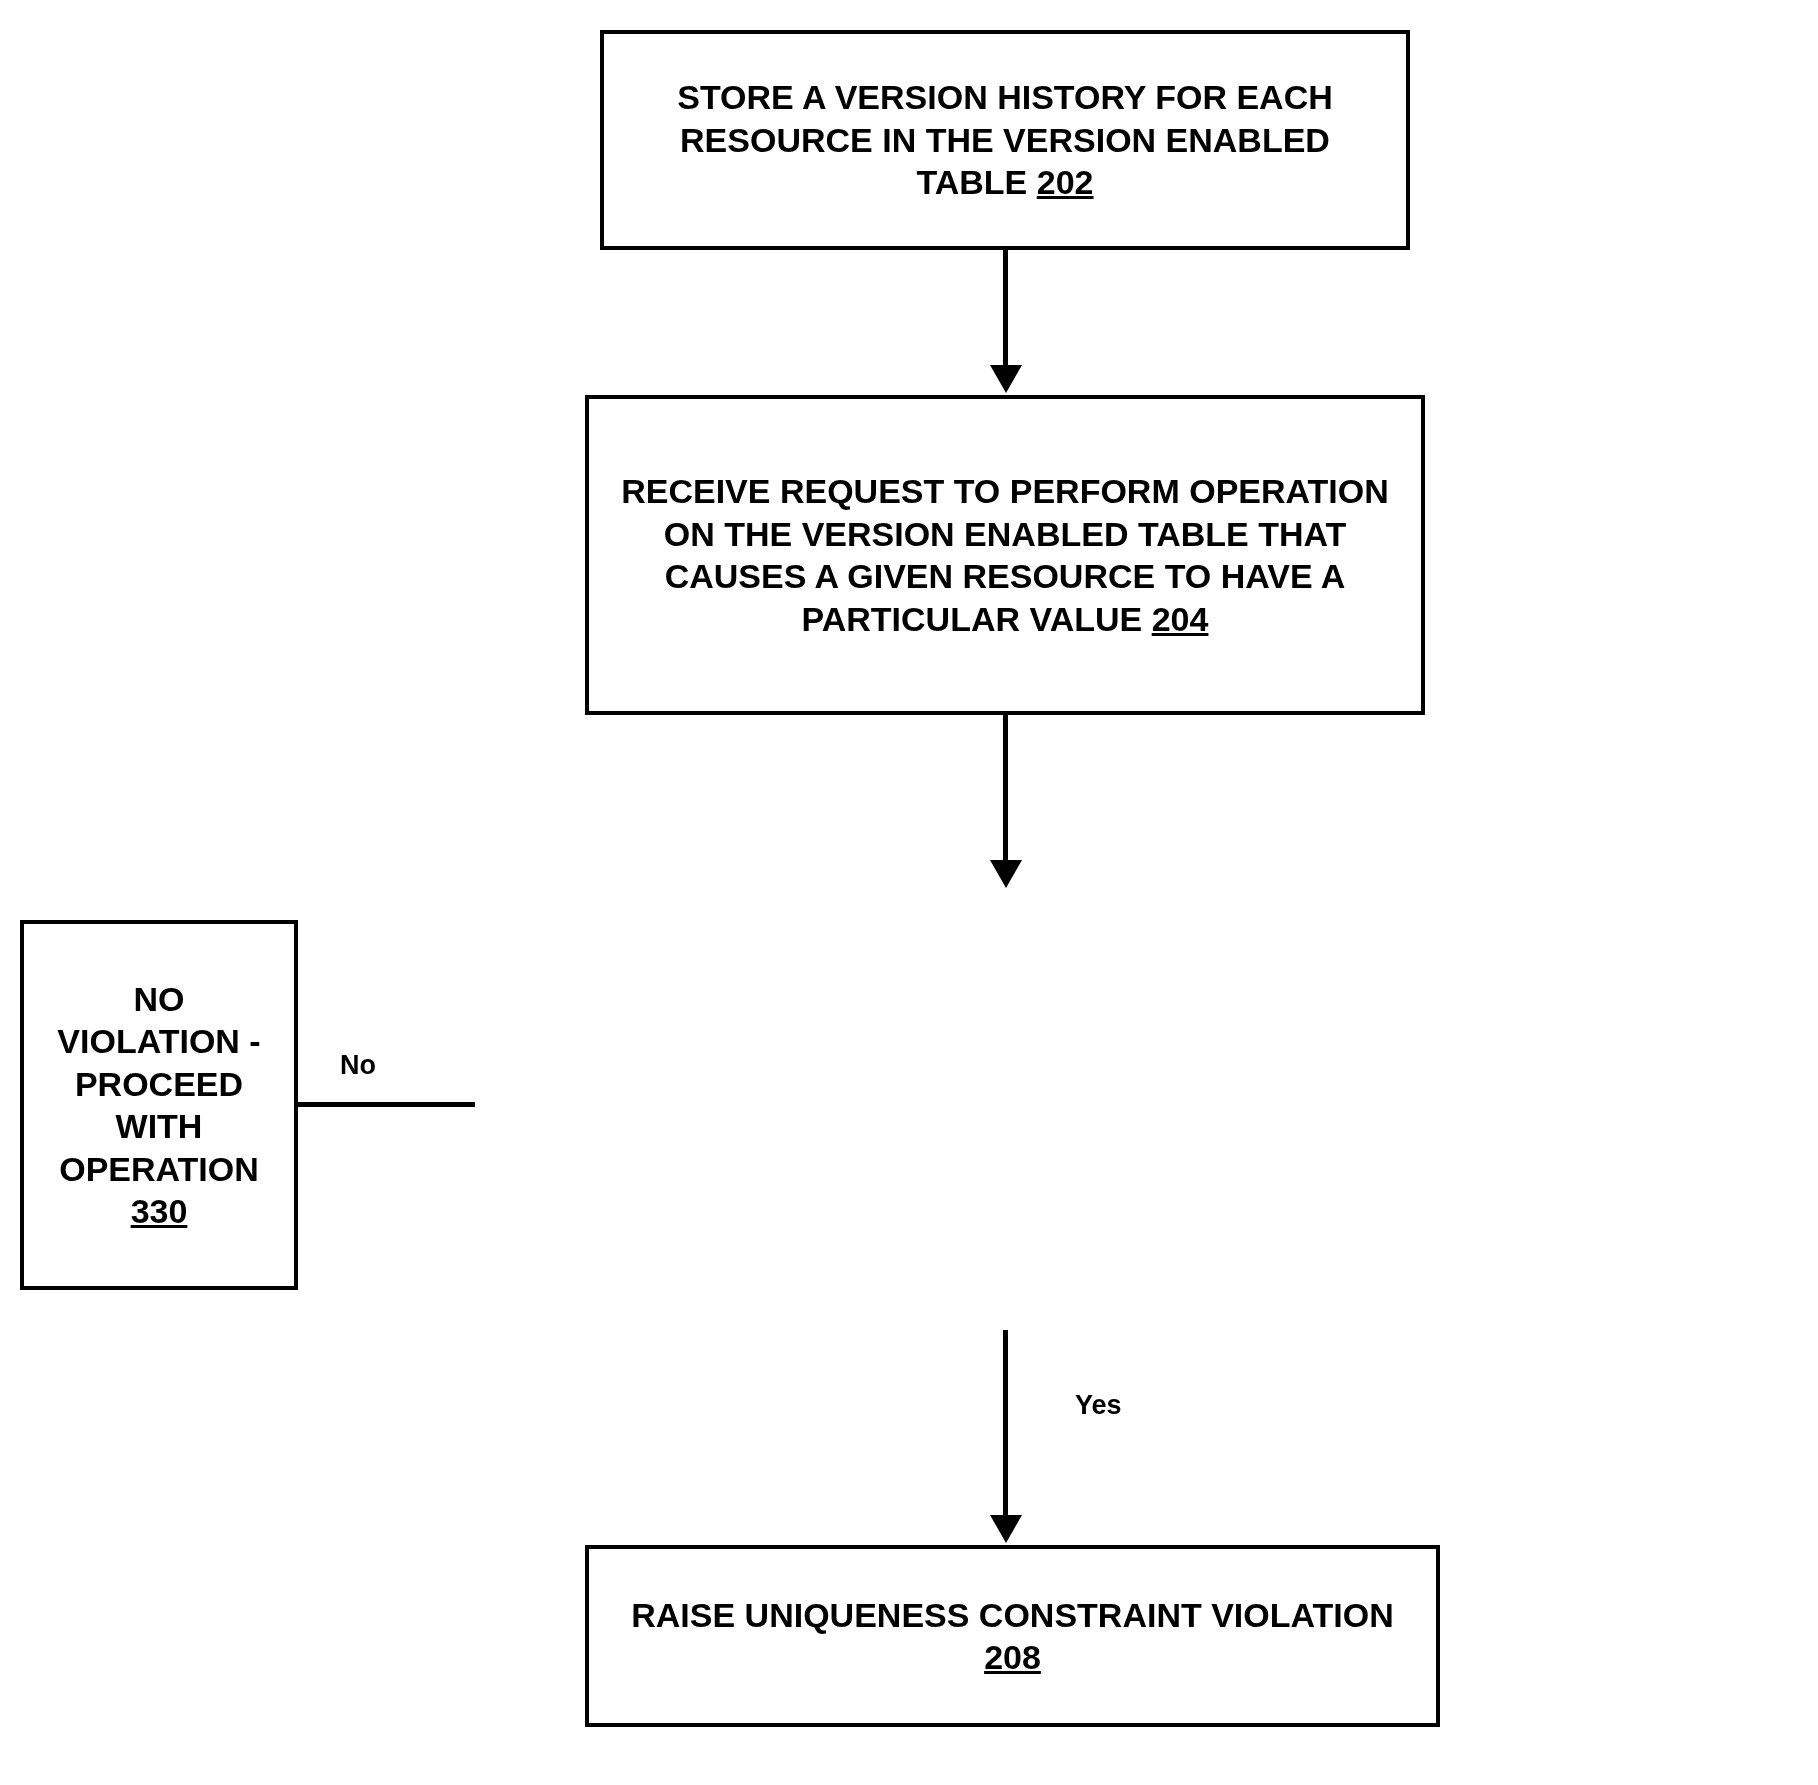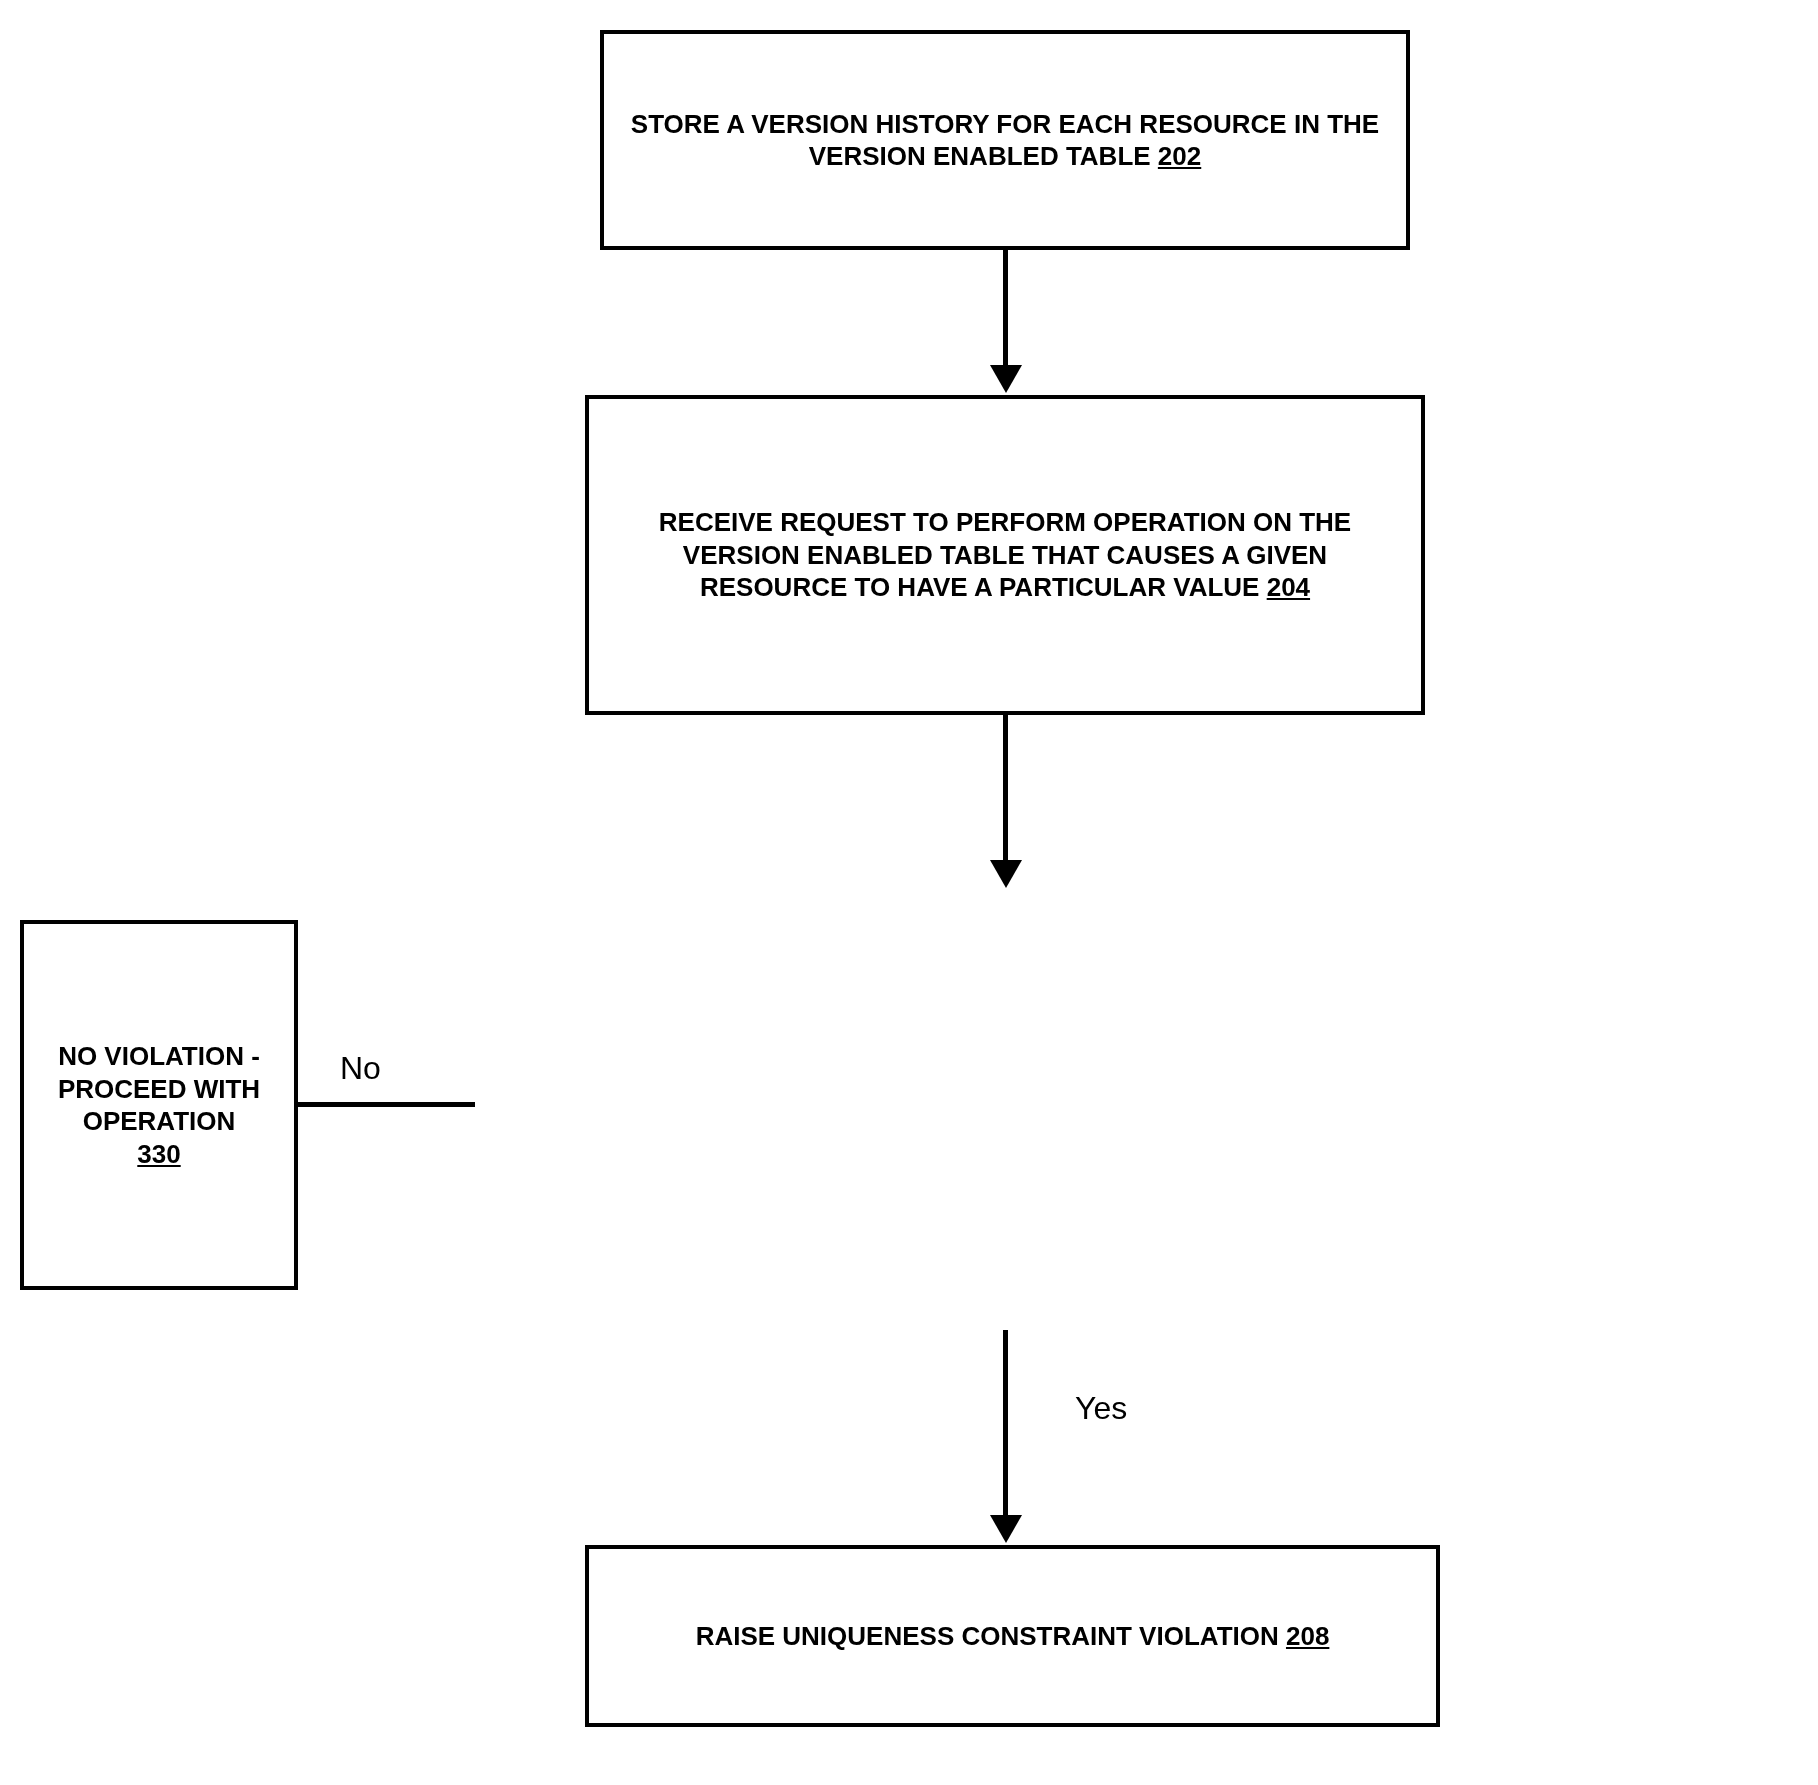--- a/index.html
+++ b/index.html
@@ -23,21 +23,21 @@
       position: absolute;
       border: 4px solid #000;
       background: #fff;
       display: flex;
       align-items: center;
       justify-content: center;
       text-align: center;
       padding: 20px;
     }
     .box-text {
-      font-size: 26px;
+      font-size: 34px;
       font-weight: bold;
       line-height: 1.25;
     }
     .ref-num {
       text-decoration: underline;
     }
     .diamond-container {
       position: absolute;
     }
     .diamond-svg {
@@ -60,22 +60,22 @@
       position: absolute;
       background: #000;
     }
     .arrow-head {
       position: absolute;
       width: 0;
       height: 0;
     }
     .label {
       position: absolute;
-      font-size: 32px;
-      font-weight: normal;
+      font-size: 27px;
+      font-weight: bold;
     }
   </style>
 </head>
 <body>
 
 <div class="flowchart">
 
   <div class="box" style="left:600px; top:30px; width:810px; height:220px;">
     <div class="box-text">
       <span>STORE A VERSION HISTORY FOR EACH RESOURCE IN THE VERSION ENABLED TABLE</span> <span class="ref-num">202</span>

